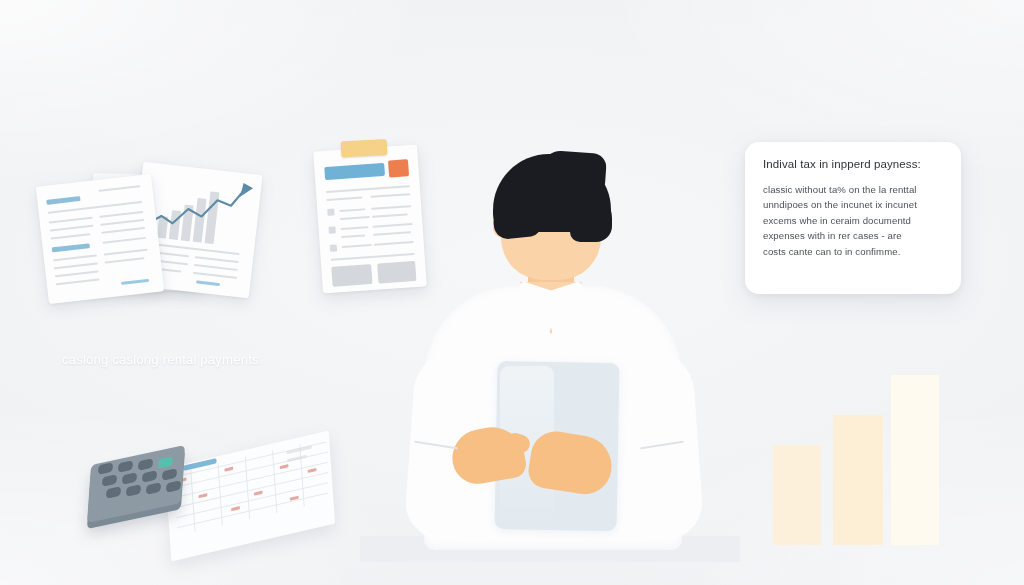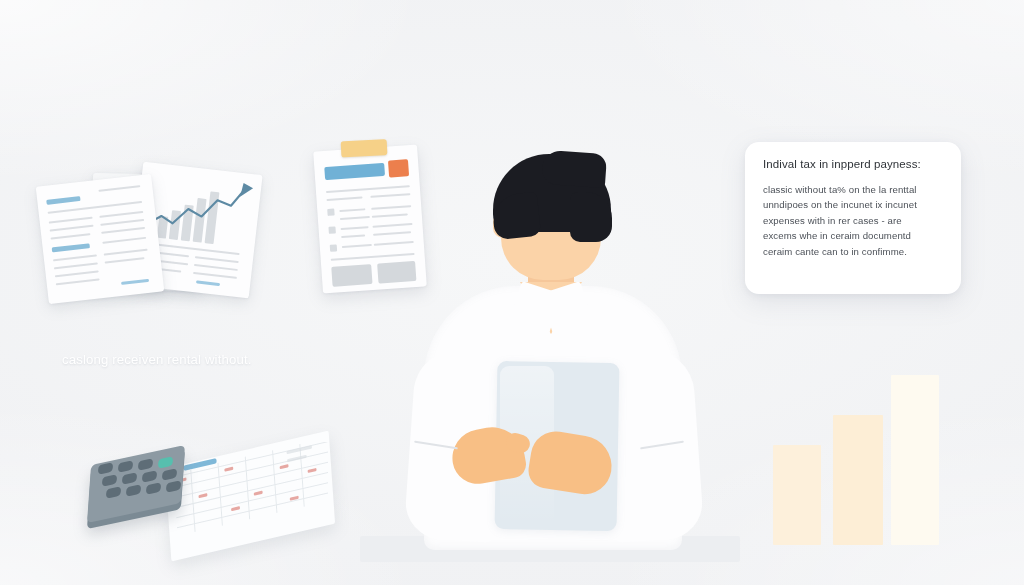--- a/index.html
+++ b/index.html
@@ -330,28 +330,28 @@
     <div class="key" style="left:28px;top:46px;"></div>
     <div class="key" style="left:48px;top:44px;"></div>
     <div class="key" style="left:68px;top:42px;"></div>
     <div class="key" style="left:88px;top:40px;"></div>
   </div>
 
   <div class="abs" id="info-card">
     <p id="card-title">Indival tax in inpperd payness:</p>
     <div class="card-line">classic without ta% on the la renttal</div>
     <div class="card-line">unndipoes on the incunet ix incunet</div>
+    <div class="card-line">excems whe in ceraim documentd</div>
     <div class="card-line">expenses with in rer cases - are</div>
-    <div class="card-line">excems whe in ceraim documentd</div>
-    <div class="card-line">ceraim cante can to in confimme.</div>
+    <div class="card-line">costs cante can to in confimme.</div>
   </div>
 
   <div class="abs" id="bars">
     <div class="bar" id="bar-1" style="height: 100px; background: rgb(253, 240, 219);"></div>
     <div class="bar" id="bar-2" style="height: 130px; background: rgb(253, 238, 214);"></div>
     <div class="bar" id="bar-3" style="height: 170px; background: rgb(254, 250, 240);"></div>
   </div>
 
   <div class="abs" id="caption">
-    <div class="cap-line">caslong receiven rental without.</div>
+    <div class="cap-line">caslong caslong rental payments.</div>
   </div>
 
 </div>
 
 </body></html>

